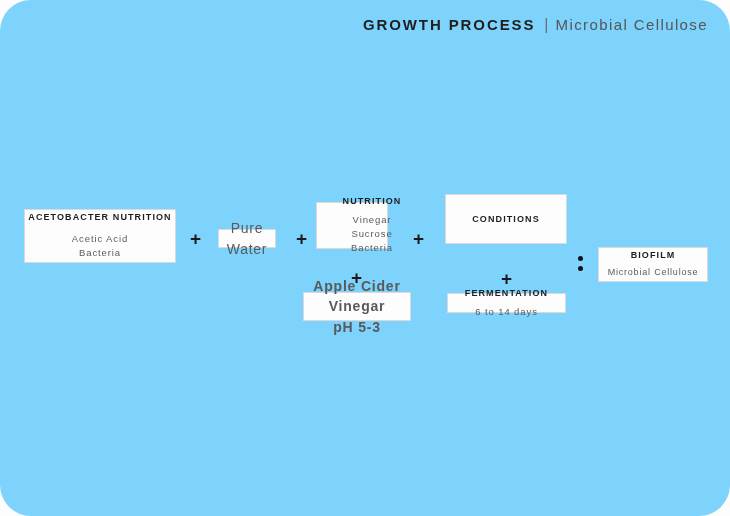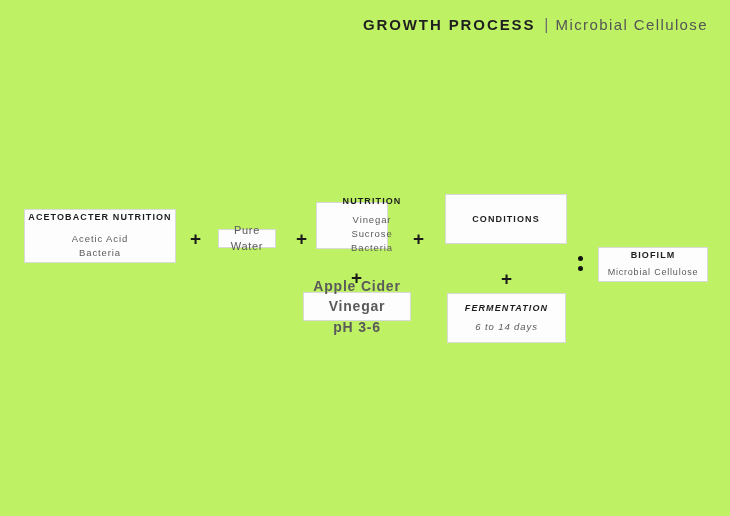--- a/index.html
+++ b/index.html
@@ -11,21 +11,22 @@
     height: 516px;
     background: #fdfdfd;
     font-family: "Liberation Sans", sans-serif;
     color: #3a3a3a;
     overflow: hidden;
   }
   .canvas {
     position: relative;
     width: 730px;
     height: 516px;
-    background: #bef264;
+    background: #7dd3fc;
+    border-radius: 31px;
   }
 
   
   .header {
     position: absolute;
     top: 16px;
     right: 22px;
     display: flex;
     align-items: baseline;
     white-space: nowrap;
@@ -106,31 +107,31 @@
     border-radius: 50%;
     background: #111111;
   }
 
   
   #box-acetobacter { left: 24px;  top: 209px; width: 152px; height: 54px; }
   #box-purewater   { left: 218px; top: 229px; width: 58px;  height: 19px; }
   #box-nutrition   { left: 316px; top: 202px; width: 72px;  height: 47px; padding-left: 40px; }
   #box-vinegar     { left: 303px; top: 292px; width: 108px; height: 29px; }
   #box-conditions  { left: 445px; top: 194px; width: 122px; height: 50px; }
-  #box-fermentation{ left: 447px; top: 293px; width: 119px; height: 50px; font-style: italic; }
+  #box-fermentation{ left: 447px; top: 293px; width: 119px; height: 20px; }
   #box-biofilm     { left: 598px; top: 247px; width: 110px; height: 35px; }
 
   #plus-1 { left: 190px; top: 229px; }
   #plus-2 { left: 296px; top: 229px; }
   #plus-3 { left: 413px; top: 229px; }
   #plus-4 { left: 351px; top: 268px; }
   #plus-5 { left: 501px; top: 269px; }
   #equals-1 { left: 578px; top: 256px; }
 
-  #box-purewater .box-line { font-size: 11px; letter-spacing: 0.7px; }
+  #box-purewater .box-line { font-size: 14px; letter-spacing: 0.7px; }
   #box-vinegar .box-line { font-size: 14px; letter-spacing: 0.8px; font-weight: bold; }
   #box-biofilm .box-line { font-size: 9px; letter-spacing: 0.8px; }
 </style>
 </head>
 <body>
 
 <div class="canvas">
 
   <div class="header">
     <span class="title-main">GROWTH PROCESS</span>
@@ -160,21 +161,21 @@
       <div class="box-line">Vinegar</div>
       <div class="box-line">Sucrose</div>
       <div class="box-line">Bacteria</div>
     </div>
   </div>
 
   <div class="op-plus" id="plus-4">+</div>
 
   <div class="box" id="box-vinegar">
     <div class="box-line">Apple Cider Vinegar</div>
-    <div class="box-line">pH 3-6</div>
+    <div class="box-line">pH 5-3</div>
   </div>
 
   <div class="op-plus" id="plus-3">+</div>
 
   <div class="box" id="box-conditions">
     <div class="box-title">CONDITIONS</div>
   </div>
 
   <div class="op-plus" id="plus-5">+</div>
 

